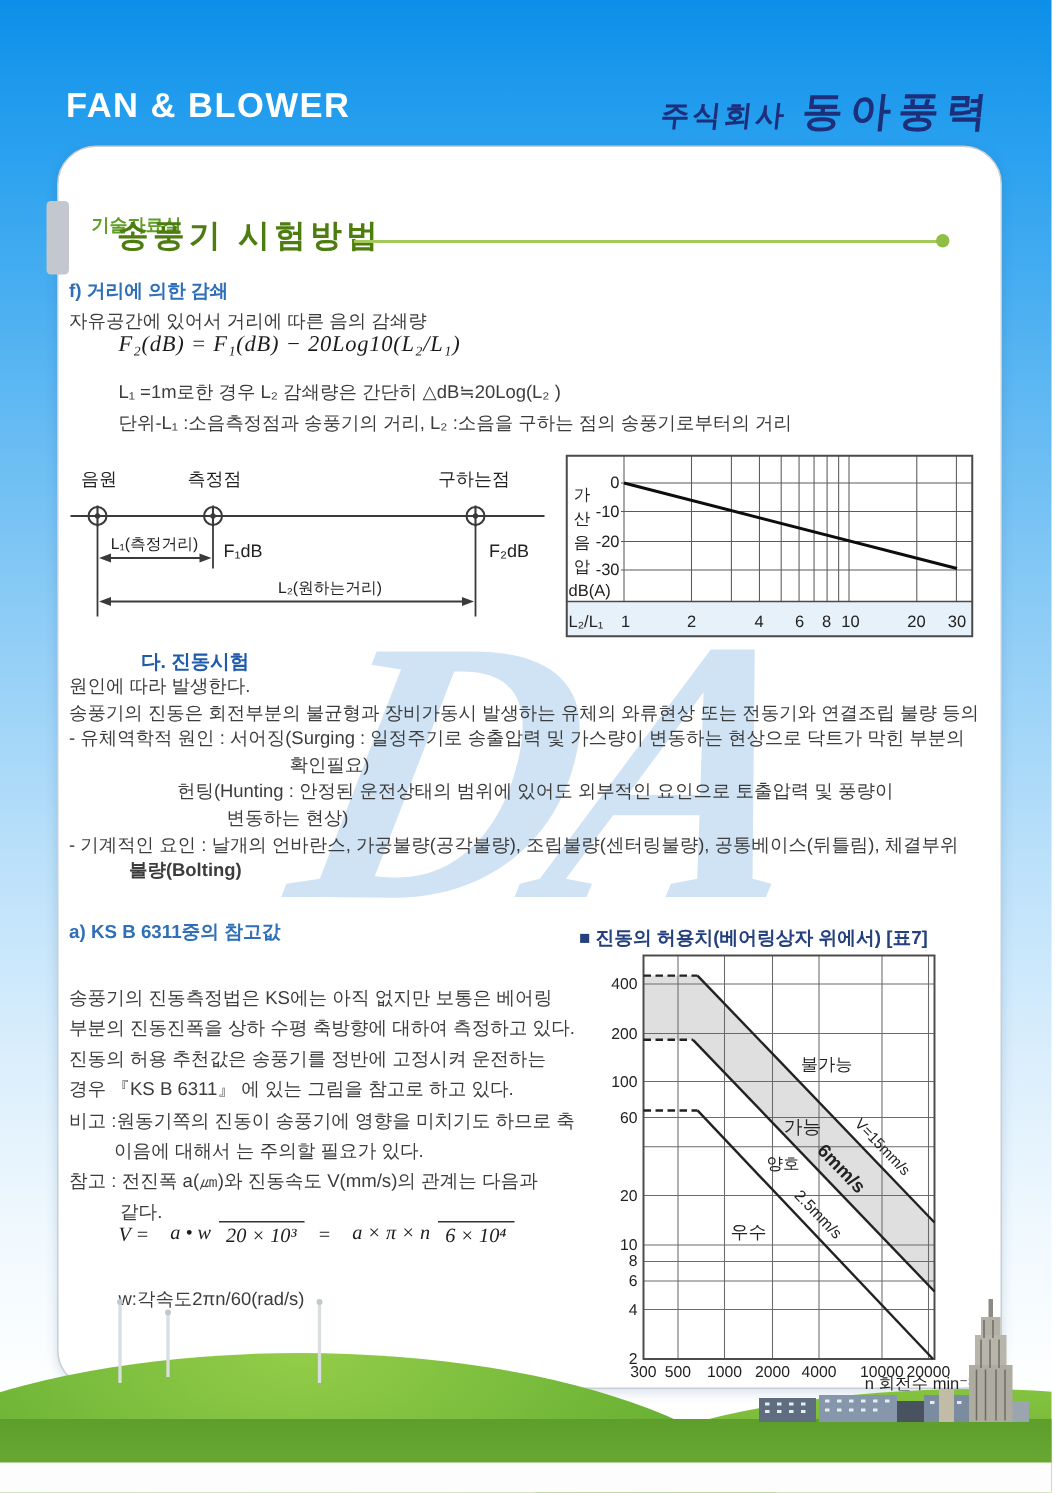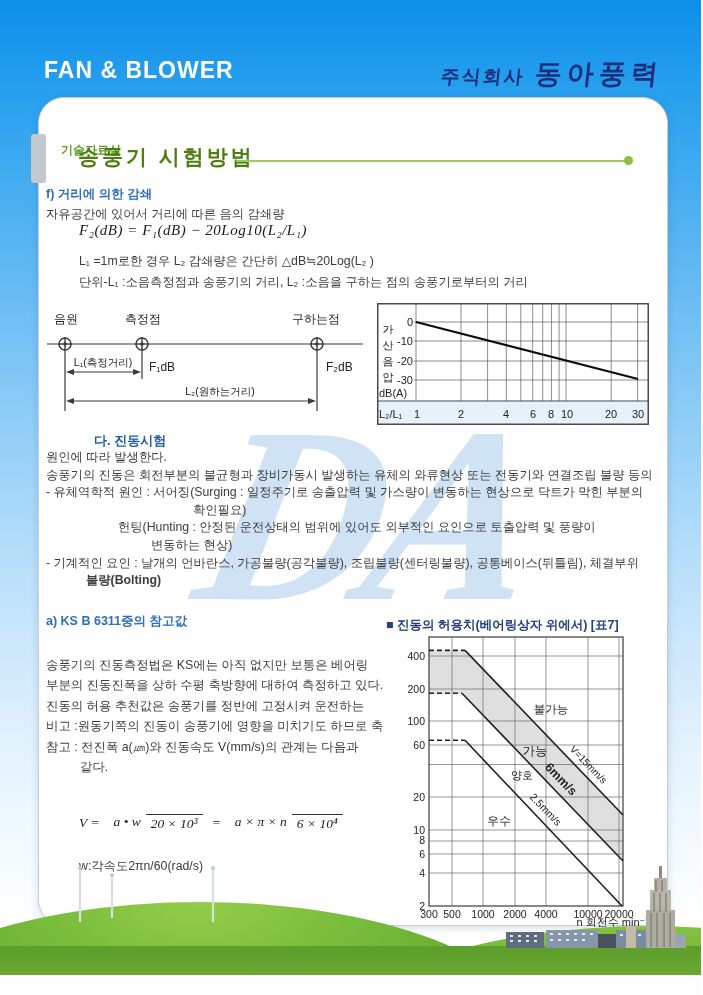--- a/index.html
+++ b/index.html
@@ -193,21 +193,23 @@
       <div class="ml105">변동하는 현상)</div>
       <div>- 기계적인 요인 : 날개의 언바란스, 가공불량(공각불량), 조립불량(센터링불량), 공통베이스(뒤틀림), 체결부위</div>
       <div class="ml70">불량(Bolting)</div>
     </div>
 
     <div class="abs h-blue a-head">a) KS B 6311중의 참고값</div>
     <div class="abs body-t a-lines">
       <div>송풍기의 진동측정법은 KS에는 아직 없지만 보통은 베어링</div>
       <div>부분의 진동진폭을 상하 수평 축방향에 대하여 측정하고 있다.</div>
       <div>진동의 허용 추천값은 송풍기를 정반에 고정시켜 운전하는</div>
+      <div>경우 『KS B 6311』 에 있는 그림을 참고로 하고 있다.</div>
       <div>비고 :원동기쪽의 진동이 송풍기에 영향을 미치기도 하므로 축</div>
+      <div class="ml30">이음에 대해서 는 주의할 필요가 있다.</div>
       <div>참고 : 전진폭 a(㎛)와 진동속도 V(mm/s)의 관계는 다음과</div>
       <div class="ml34">같다.</div>
     </div>
 
     <div class="abs formula2">
       <span>V =</span>
       <span class="frac">
         <span class="num">a • w</span>
         <span class="den">20 × 10³</span>
       </span>

